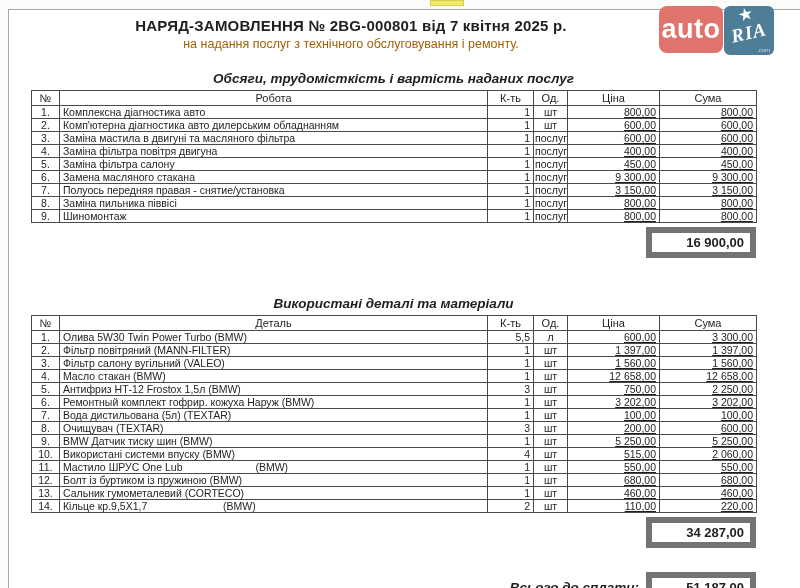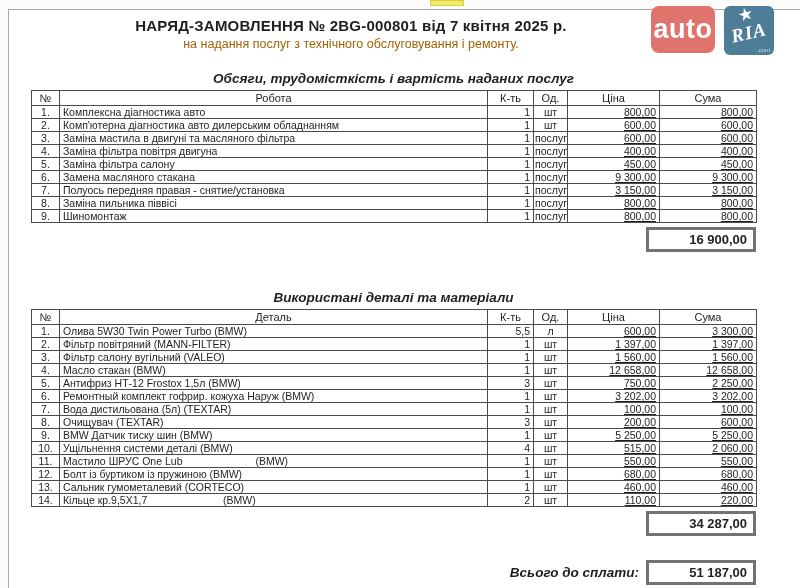--- a/index.html
+++ b/index.html
@@ -9,21 +9,21 @@
            background:#fff; border-left:1px solid #a8a8a8; border-top:1px solid #a8a8a8; }
   .top-strip { position:absolute; left:430px; top:0; width:34px; height:6px;
                background:#f1e968; border:1px solid #d9cd4e; }
   .content { padding:8px 0 0 22px; width:755px; }
 
   .doc-title { text-align:center; font-size:15px; font-weight:bold; line-height:16px;
                letter-spacing:0.2px; width:640px; }
   .doc-subtitle { text-align:center; font-size:12.5px; color:#a16207; margin-top:3px;
                   line-height:15px; width:640px; }
 
-  .logo { position:absolute; top:6px; right:26px; display:flex; gap:9px;text-align:center; }
+  .logo { position:absolute; top:6px; right:26px; display:flex; gap:1px;text-align:center; }
   .logo-auto { width:64px; height:47px; background:#e0736b; border-radius:8px;
                display:flex; align-items:center; justify-content:center;
                color:#fff; font-size:27px; font-weight:bold; letter-spacing:0.5px; }
   .logo-ria { position:relative; width:50px; height:49px; background:#4e7d97; border-radius:6px; }
   .ria-star { position:absolute; left:14px; top:-2px; color:#fff; font-size:17px;
               transform:rotate(-14deg); }
   .ria-text { position:absolute; left:7px; top:16px; color:#fff; font-size:19px;
               font-weight:bold; font-style:italic; font-family:"Liberation Serif", serif;
               transform:rotate(-13deg); letter-spacing:1px; }
   .ria-com { position:absolute; right:4px; bottom:2px; color:#cfdde6; font-size:6px; }
@@ -44,21 +44,21 @@
   col.c-unit { width:34px; }
   col.c-price{ width:92px; }
   col.c-sum  { width:97px; }
   td.num  { text-align:center; }
   td.name { text-align:left; }
   td.qty  { text-align:right; }
   td.unit { text-align:center; padding:0 1px; }
   td.price, td.sum { text-align:right;text-decoration:underline; }
 
   .total-row { width:725px; display:flex; justify-content:flex-end; margin-top:4px; }
-  .total-box { border:3px solid #737373; min-width:110px; text-align:right;
+  .total-box { border:6px solid #737373; min-width:110px; text-align:right;
                font-weight:bold; font-size:13px; padding:2px 6px; background:#fff; }
   .grand { margin-top:24px; align-items:center; gap:7px; display:flex; justify-content:flex-end; }
   .grand-label { font-size:13.5px; font-weight:bold; font-style:italic; }
   .amount-words { margin-top:13px; font-size:12.5px; font-weight:bold; color:#23232e;
                   line-height:15px; }
 </style>
 </head>
 <body>
 
 <div class="sheet">
@@ -257,21 +257,21 @@
           <tr>
     <td class="num">9.</td>
     <td class="name">BMW Датчик тиску шин (BMW)</td>
     <td class="qty">1</td>
     <td class="unit">шт</td>
     <td class="price">5 250,00</td>
     <td class="sum">5 250,00</td>
   </tr>
           <tr>
     <td class="num">10.</td>
-    <td class="name">Ущільнення системи деталі (BMW)</td>
+    <td class="name">Використані системи впуску (BMW)</td>
     <td class="qty">4</td>
     <td class="unit">шт</td>
     <td class="price">515,00</td>
     <td class="sum">2 060,00</td>
   </tr>
           <tr>
     <td class="num">11.</td>
     <td class="name">Мастило ШРУС One Lub&nbsp;&nbsp;&nbsp;&nbsp;&nbsp;&nbsp;&nbsp;&nbsp;&nbsp;&nbsp;&nbsp;&nbsp;&nbsp;&nbsp;&nbsp;&nbsp;&nbsp;&nbsp;&nbsp;&nbsp;&nbsp;&nbsp;&nbsp;&nbsp;&nbsp;(BMW)</td>
     <td class="qty">1</td>
     <td class="unit">шт</td>

